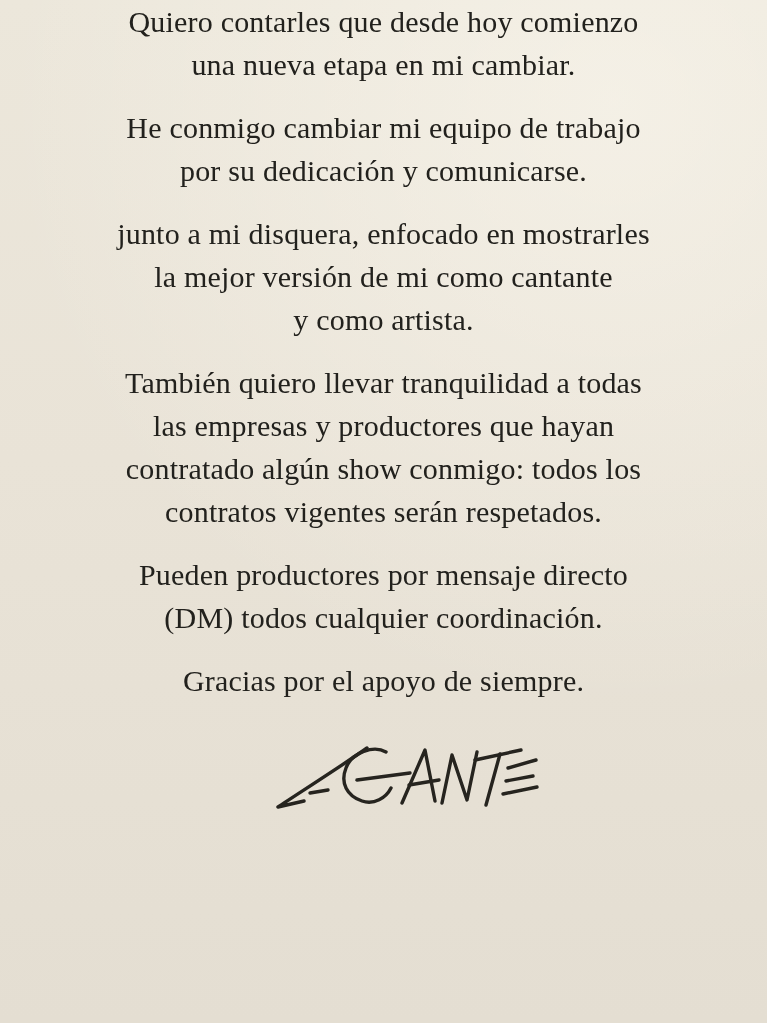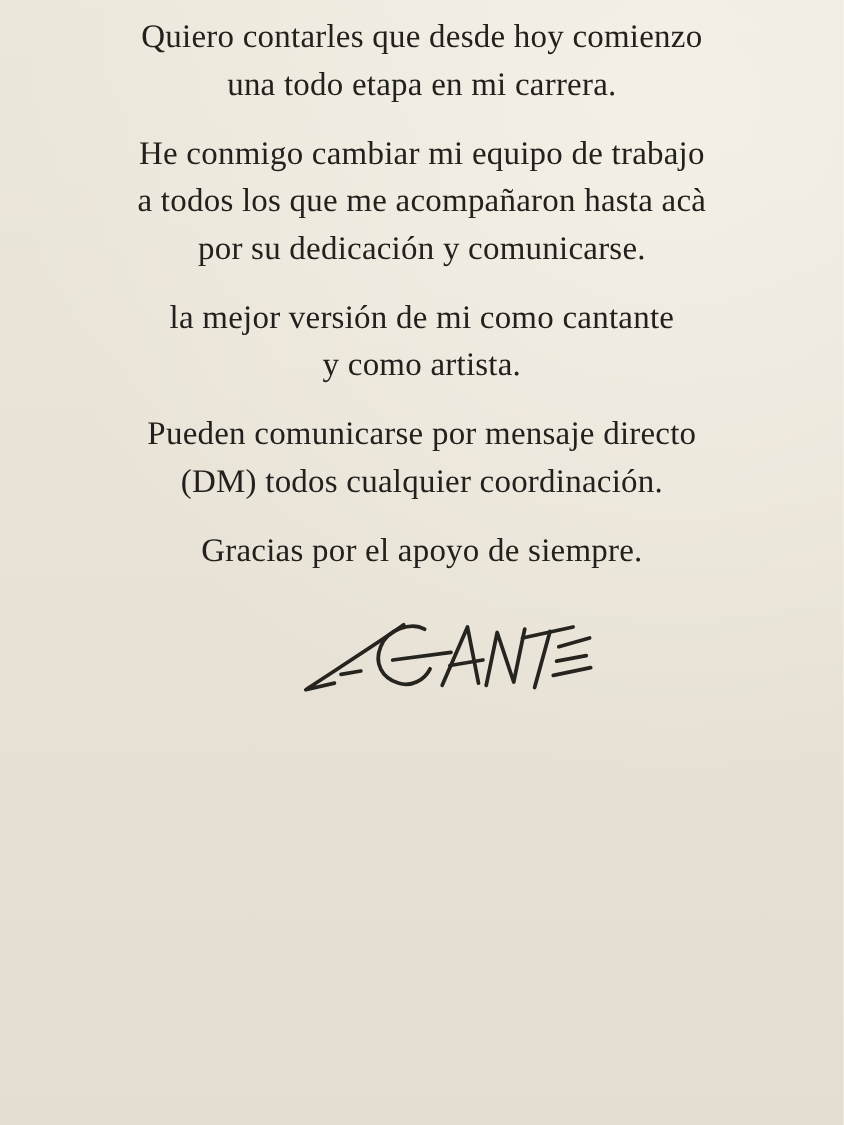--- a/index.html
+++ b/index.html
@@ -12,21 +12,20 @@
     overflow: hidden;
     background:
       radial-gradient(circle at 80% 10%, rgba(255,252,244,0.45), rgba(255,252,244,0) 55%),
       linear-gradient(180deg, #ece7db 0%, #e9e3d7 45%, #e4ded2 100%);
     font-family: "Liberation Serif", "DejaVu Serif", serif;
     color: #22211d;
   }
   .statement {
     box-sizing: border-box;
     width: 767px;
-    padding-top: 12px;
     text-align: center;
   }
   .para {
     margin: 0 0 20px 0;
   }
   .line {
     font-size: 30px;
     line-height: 43px;
     white-space: nowrap;
     letter-spacing: 0.2px;
@@ -46,37 +45,43 @@
     white-space: nowrap;
   }
 </style>
 </head>
 <body>
 
 <main class="statement">
 
   <section class="para">
     <div class="line">Quiero contarles que desde hoy comienzo</div>
-    <div class="line">una todo etapa en mi carrera.</div>
+    <div class="line">una nueva etapa en mi cambiar.</div>
   </section>
 
   <section class="para">
     <div class="line">He conmigo cambiar mi equipo de trabajo</div>
-    <div class="line">a todos los que me acompañaron hasta acà</div>
     <div class="line">por su dedicación y comunicarse.</div>
   </section>
 
   <section class="para">
+    <div class="line">junto a mi disquera, enfocado en mostrarles</div>
     <div class="line">la mejor versión de mi como cantante</div>
     <div class="line">y como artista.</div>
   </section>
 
+  <section class="para">
+    <div class="line">También quiero llevar tranquilidad a todas</div>
+    <div class="line">las empresas y productores que hayan</div>
+    <div class="line">contratado algún show conmigo: todos los</div>
+    <div class="line">contratos vigentes serán respetados.</div>
+  </section>
 
   <section class="para">
-    <div class="line">Pueden comunicarse por mensaje directo</div>
+    <div class="line">Pueden productores por mensaje directo</div>
     <div class="line">(DM) todos cualquier coordinación.</div>
   </section>
 
   <section class="para">
     <div class="line">Gracias por el apoyo de siempre.</div>
   </section>
 
   <div class="signature-wrap">
     <span class="sr-only">L.GANTE</span>
     <svg width="300" height="112" viewBox="0 0 300 112" fill="none" stroke="#26241f" stroke-width="3.4" stroke-linecap="round" stroke-linejoin="round">

